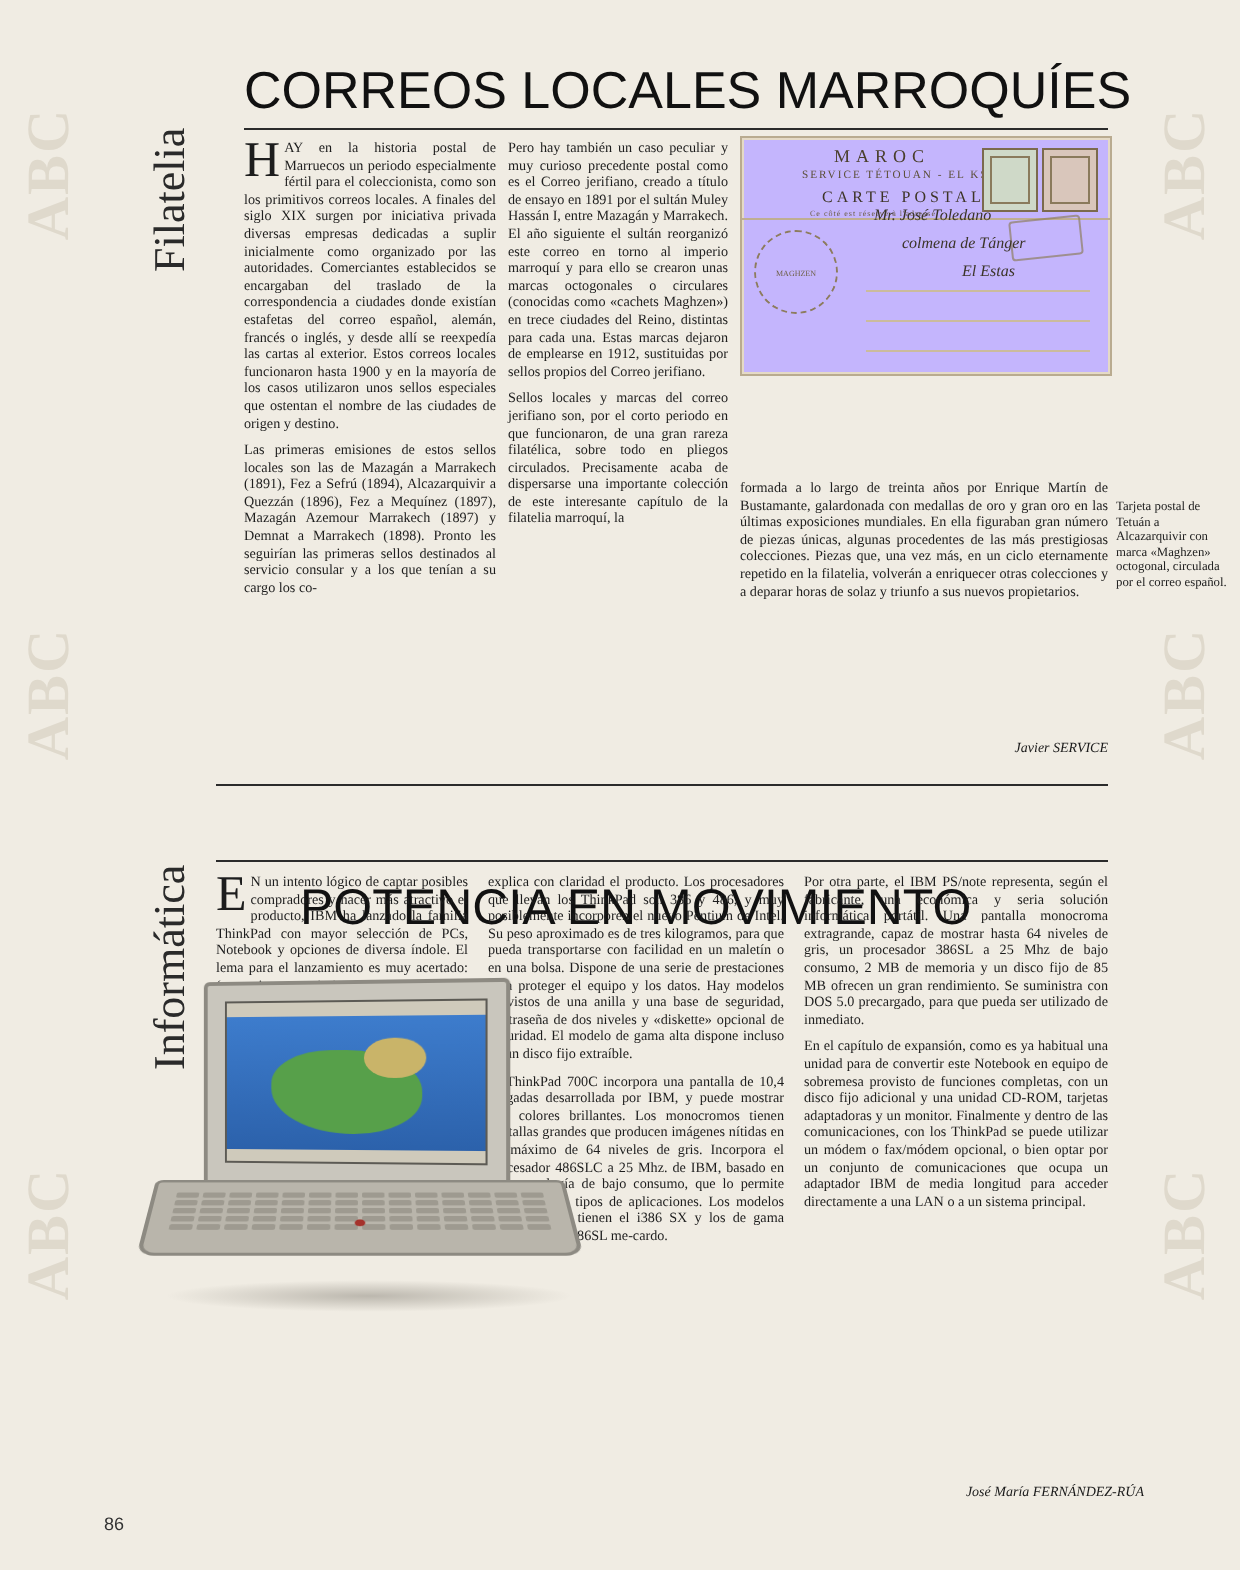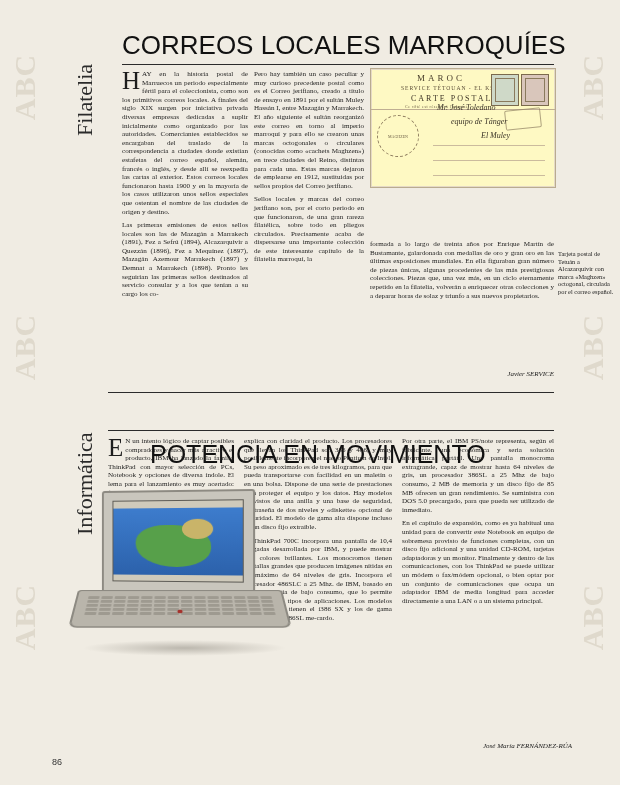--- a/index.html
+++ b/index.html
@@ -89,21 +89,21 @@
     left:52px;bottom:18px;
     font-size:9px;
     font-family:"Liberation Sans", sans-serif;
     color:#333;
   }
 
   
   .postcard{
     position:absolute;
     left:370px;top:68px;width:184px;height:118px;
-    background:#fef9c3;
+    background:#c4b5fd;
     border:1px solid #b9ab90;
     box-shadow:0 0 0 1px #e5dac6 inset;
     overflow:hidden;
   }
   .pc-top{
     position:absolute;left:0;top:0;width:100%;height:40px;
     border-bottom:1px solid #bfae92;
   }
   .pc-maroc{
     position:absolute;left:46px;top:4px;
@@ -247,22 +247,22 @@
     </div>
     <div class="pc-cancel"></div>
     <div class="pc-seal">MAGHZEN</div>
     <div class="pc-lines">
         <div></div>
         <div></div>
         <div></div>
       </div>
     <div class="pc-addr">
       <div class="l1">Mr. José Toledano</div>
-      <div class="l2">equipo de Tánger</div>
-      <div class="l3">El Muley</div>
+      <div class="l2">colmena de Tánger</div>
+      <div class="l3">El Estas</div>
     </div>
   </div>
 
   <div class="caption" style="left:558px;top:250px;width:56px;">Tarjeta postal de Tetuán a Alcazarquivir con marca «Maghzen» octogonal, circulada por el correo español.</div>
 
   <div class="col" style="left:122px;top:70px;width:126px;">
     <p><span class="dropcap">H</span><span>AY en la historia postal de Marruecos un periodo especialmente fértil para el coleccionista, como son los primitivos correos locales. A finales del siglo XIX surgen por iniciativa privada diversas empresas dedicadas a suplir inicialmente como organizado por las autoridades. Comerciantes establecidos se encargaban del traslado de la correspondencia a ciudades donde existían estafetas del correo español, alemán, francés o inglés, y desde allí se reexpedía las cartas al exterior. Estos correos locales funcionaron hasta 1900 y en la mayoría de los casos utilizaron unos sellos especiales que ostentan el nombre de las ciudades de origen y destino.</span></p>
     <p>Las primeras emisiones de estos sellos locales son las de Mazagán a Marrakech (1891), Fez a Sefrú (1894), Alcazarquivir a Quezzán (1896), Fez a Mequínez (1897), Mazagán Azemour Marrakech (1897) y Demnat a Marrakech (1898). Pronto les seguirían las primeras sellos destinados al servicio consular y a los que tenían a su cargo los co-</p>
   </div>
 

